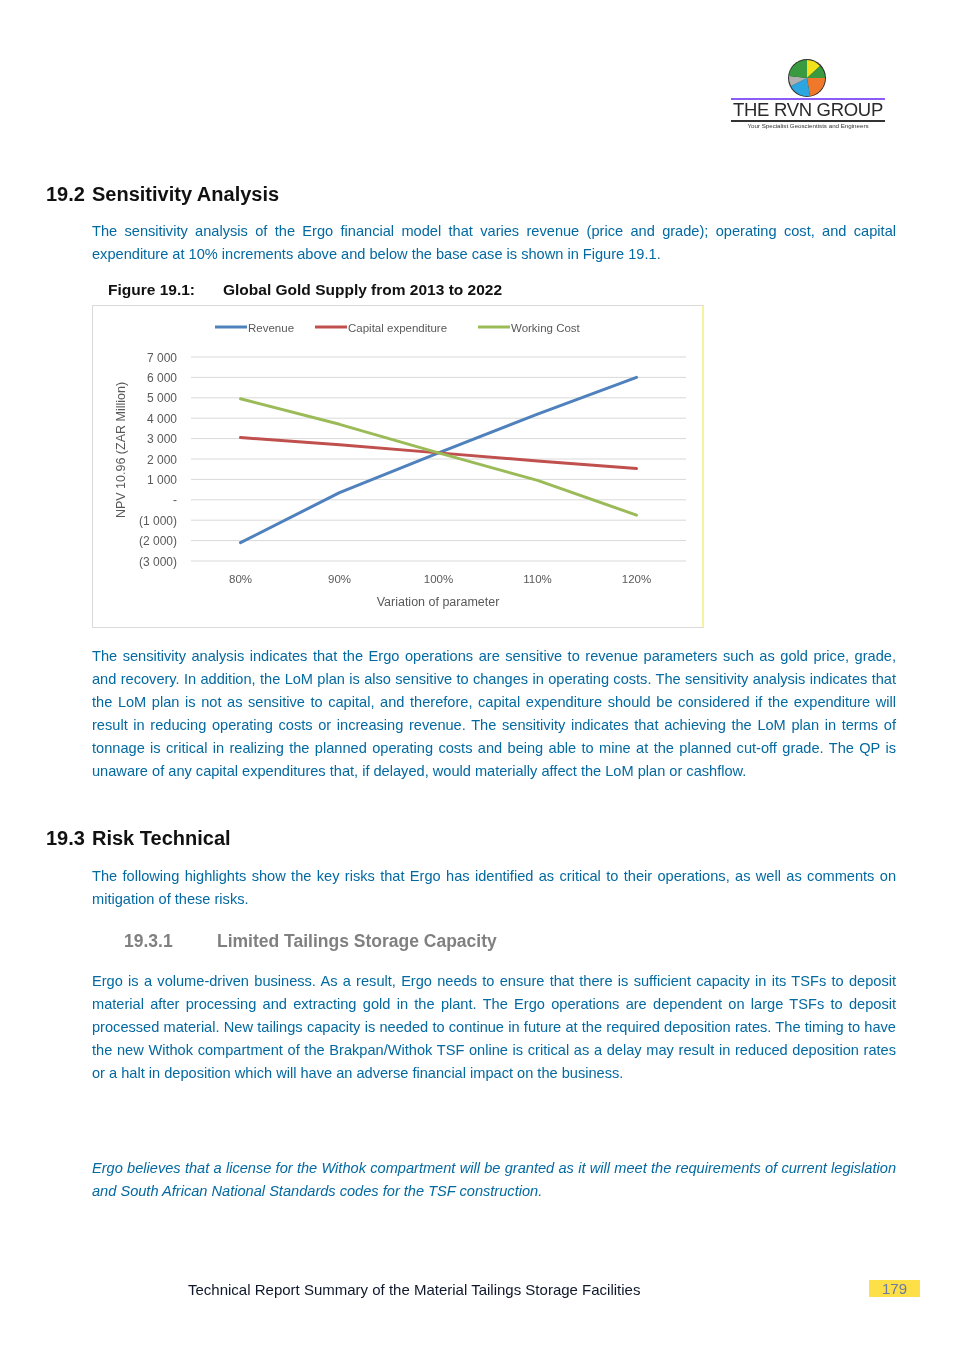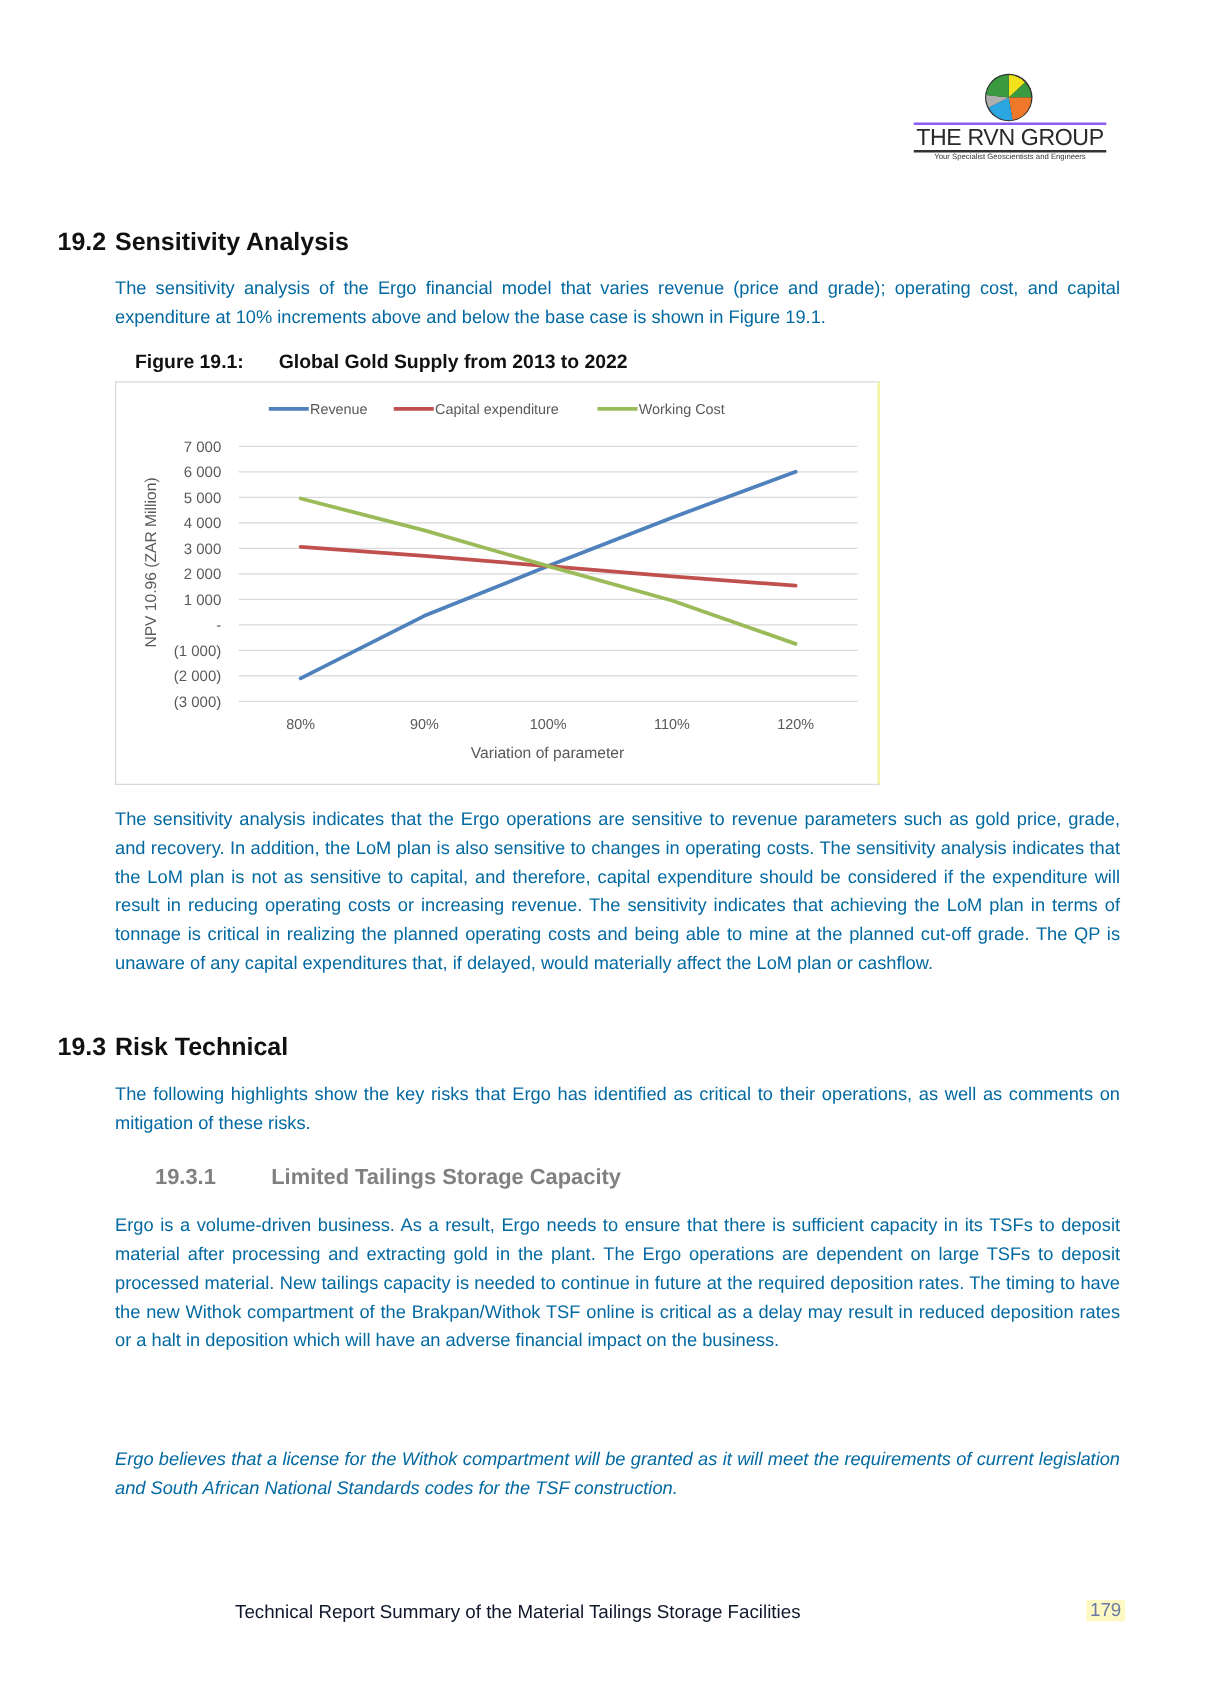--- a/index.html
+++ b/index.html
@@ -17,21 +17,21 @@
     .fig-caption { position: absolute; left: 92px; top: 281px; font-weight: bold; font-size: 15.5px; color: #111; margin-left: 16px; }
     .fig-caption .fnum { display: inline-block; width: 115px; }
     .h3 { position: absolute; left: 92px; top: 931px; font-weight: bold; font-size: 17.5px; color: #808080; margin-left: 32px; }
     .h3 .num { display: inline-block; width: 93px; }
 
     .chart-box { position: absolute; left: 92px; top: 305px; width: 612px; height: 323px; border: 1px solid #d9d9d9; border-right: 2px solid #f3f3a0; background: #fff; }
     .chart-box svg { position: absolute; left: 0; top: 0; }
     .chart-box text { font-family: "Liberation Sans", sans-serif; fill: #595959; }
 
     .footer-text { position: absolute; left: 188px; top: 1281px; font-size: 15px; color: #0f172a; }
-    .page-num { position: absolute; left: 869px; top: 1280px; padding: 0 3px; font-size: 15px; background: #fef9c3; color: #6d7aa3; }
+    .page-num { position: absolute; left: 869px; top: 1280px; padding: 0 13px; font-size: 15px; background: #fde047; color: #6d7aa3; }
   </style>
 </head>
 <body>
 
 <div class="logo">
   <svg width="42" height="40" viewBox="0 0 42 40">
     <circle cx="21" cy="20" r="19" fill="#2e2e2e"></circle>
     <path d="M21 20 L21 2 A18 18 0 0 1 34 8 Z" fill="#f2e21b"></path>
     <path d="M21 20 L34 8 A18 18 0 0 1 39 20 Z" fill="#3a9a3f"></path>
     <path d="M21 20 L39 20 A18 18 0 0 1 24 38 Z" fill="#f0782a"></path>

